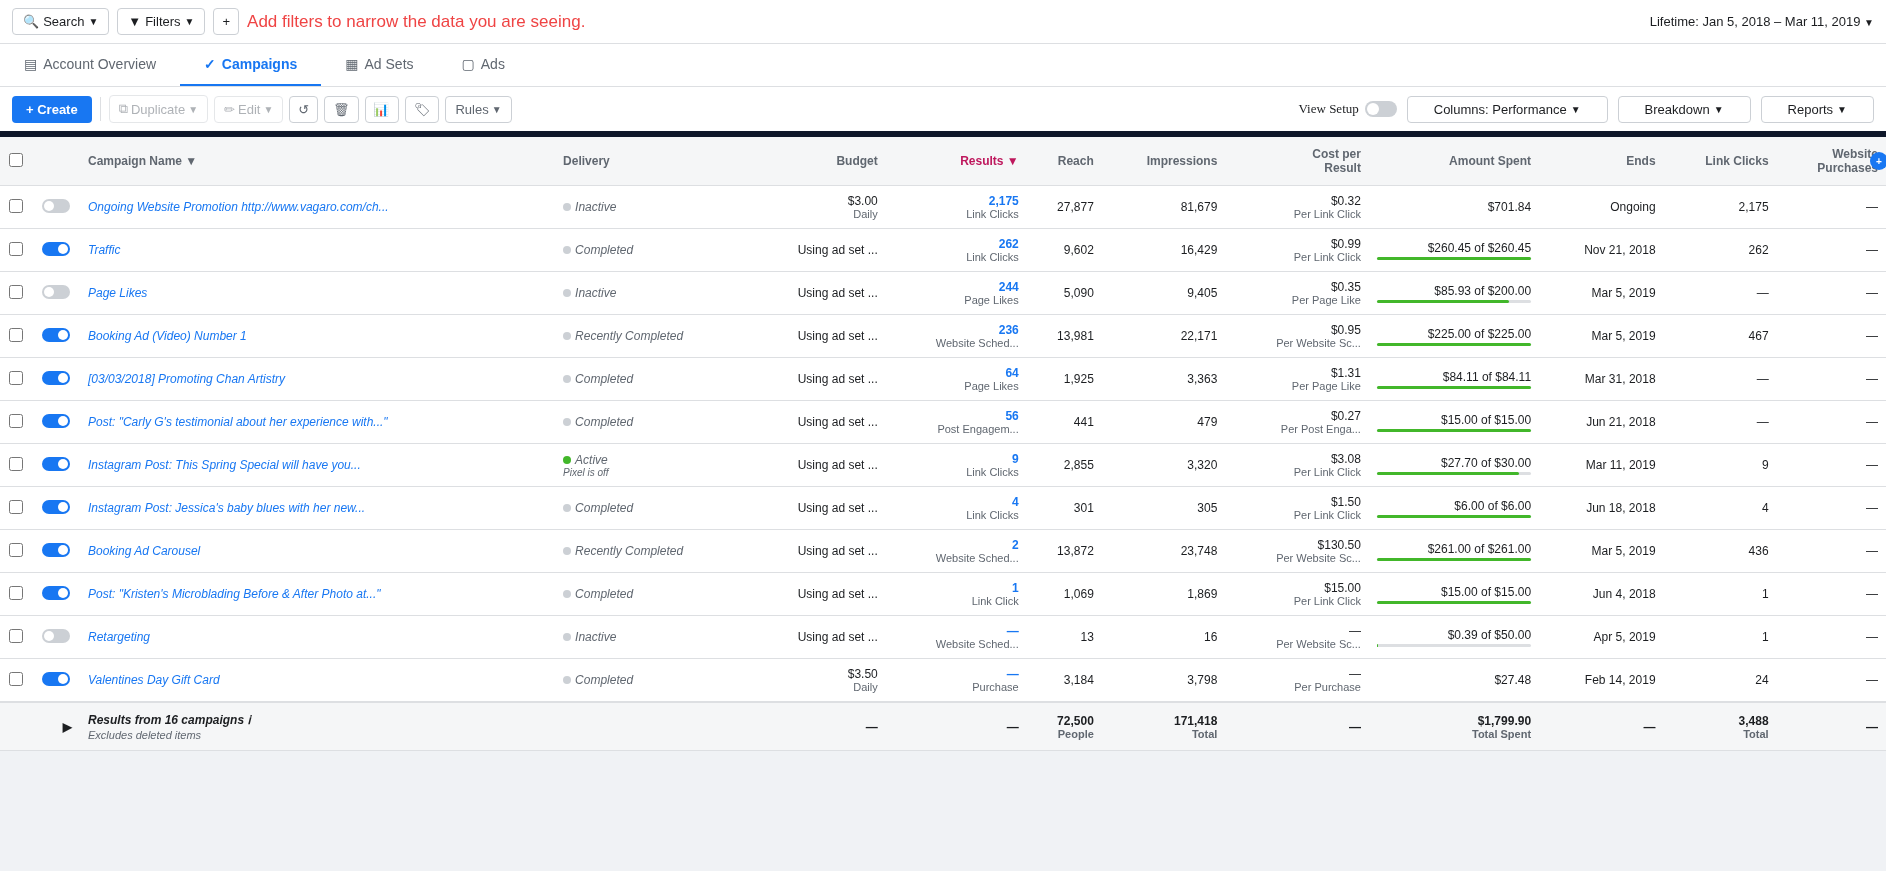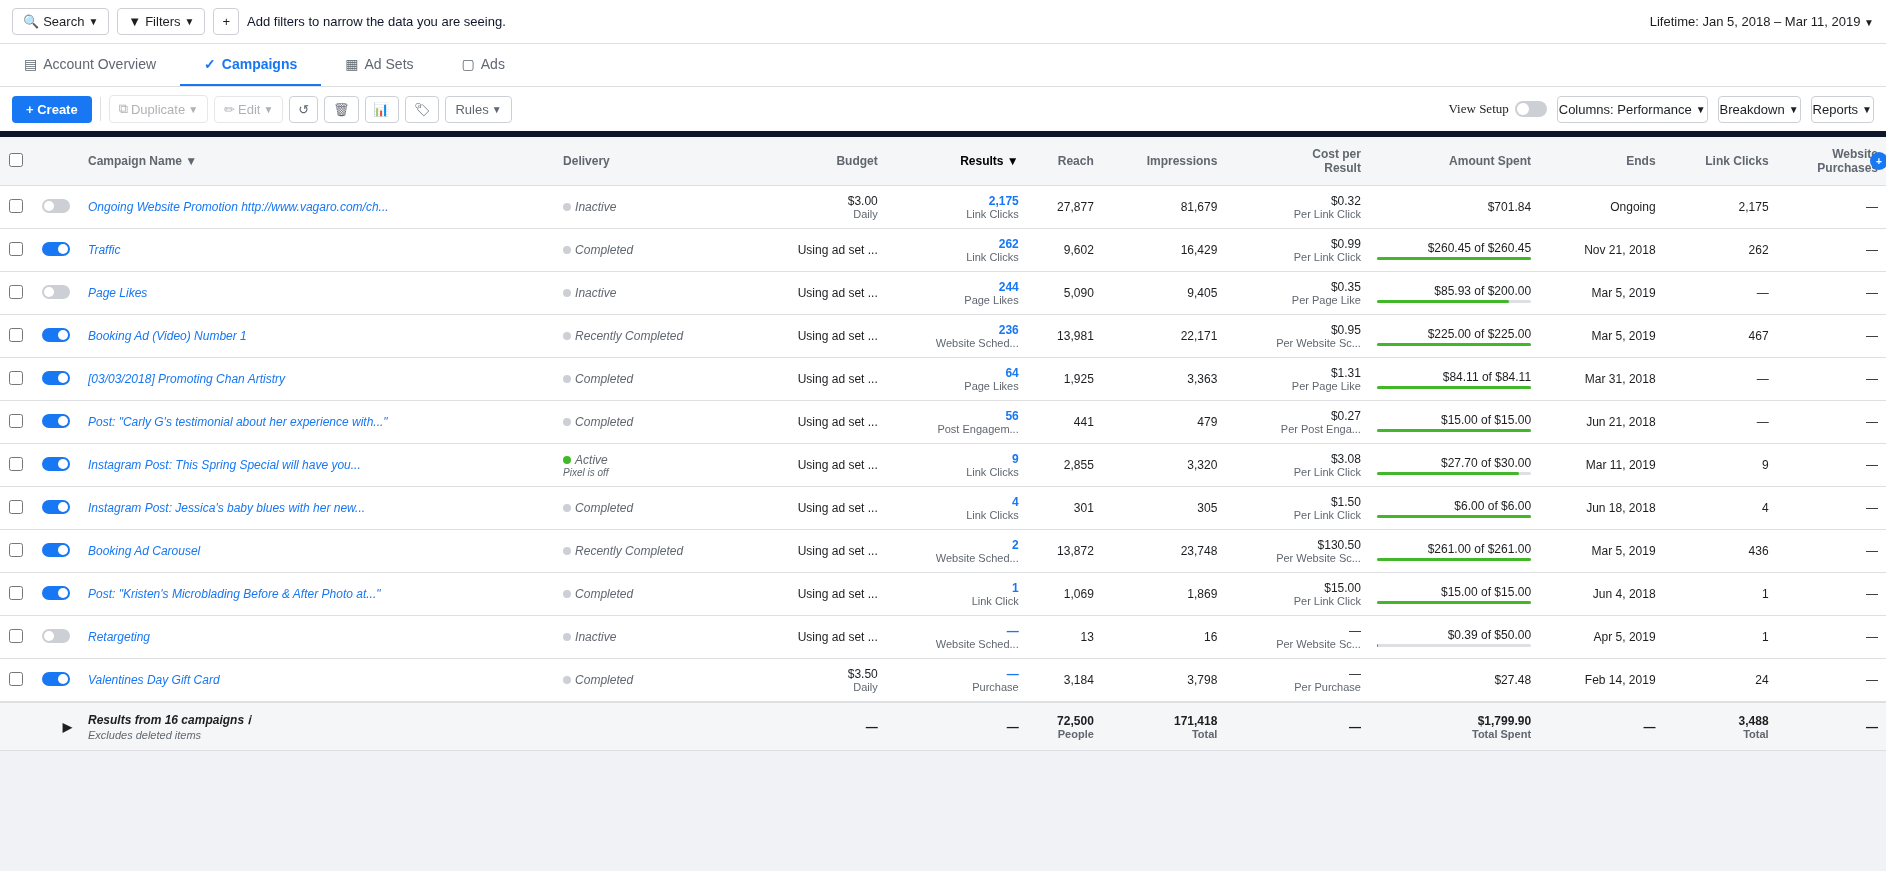--- a/index.html
+++ b/index.html
@@ -9,21 +9,21 @@
     .top-bar {
       display: flex; align-items: center; background: #fff; border-bottom: 1px solid #dddfe2;
       padding: 6px 12px; gap: 8px; height: 44px;
     }
     .top-bar-left { display: flex; align-items: center; gap: 8px; flex: 1; }
     .btn-search, .btn-filters, .btn-plus {
       display: flex; align-items: center; gap: 4px; border: 1px solid #ccd0d5;
       border-radius: 4px; padding: 5px 10px; background: #fff; cursor: pointer; font-size: 13px; color: #1c1e21;
     }
     .btn-plus { border: 1px solid #ccd0d5; padding: 5px 8px; }
-    .filter-hint { color: #0f172a; font-size: 13px; }
+    .filter-hint { color: #ef4444; font-size: 17px; }
     .top-bar-right { font-size: 13px; color: #1c1e21; }
     .chevron-down { font-size: 10px; }
 
     
     .tab-nav {
       display: flex; background: #fff; border-bottom: 1px solid #dddfe2;
       padding: 0 0;
     }
     .tab-item {
       display: flex; align-items: center; gap: 6px; padding: 12px 24px;
@@ -47,21 +47,21 @@
       border-radius: 4px; padding: 5px 9px; background: #fff; cursor: pointer; font-size: 13px; color: #606770;
     }
     .btn-action.disabled { opacity: 0.5; cursor: default; }
     .btn-icon-only { border: 1px solid #ccd0d5; border-radius: 4px; padding: 5px 8px; background: #fff; cursor: pointer; color: #606770; font-size: 13px; }
     .btn-action-right { margin-left: auto; display: flex; align-items: center; gap: 10px; }
     .view-setup { display: flex; align-items: center; gap: 6px; font-size: 13px; font-family: Liberation Serif, serif; }
     .toggle-switch { width: 32px; height: 16px; background: #ccd0d5; border-radius: 8px; position: relative; cursor: pointer; }
     .toggle-knob { width: 12px; height: 12px; background: #fff; border-radius: 50%; position: absolute; top: 2px; left: 2px; transition: left 0.2s; }
     .btn-columns, .btn-breakdown, .btn-reports {
       display: flex; align-items: center; gap: 4px; border: 1px solid #ccd0d5;
-      border-radius: 4px; padding: 5px 1px; background: #fff; cursor: pointer; font-size: 13px; color: #1c1e21;
+      border-radius: 4px; padding: 5px 26px; background: #fff; cursor: pointer; font-size: 13px; color: #1c1e21;
     }
     .separator { width: 1px; height: 24px; background: #dddfe2; margin: 0 2px; }
 
     
     .table-container { overflow-x: auto; background: #fff; }
     table { width: 100%; border-collapse: collapse; min-width: 1200px; }
     thead { background: #f5f6f7; }
     th {
       padding: 10px 8px; text-align: right; font-size: 12px; font-weight: 600;
       color: #606770; border-bottom: 1px solid #dddfe2; white-space: nowrap; position: relative;
@@ -210,21 +210,21 @@
         <th class="cb-col">
           <input type="checkbox" style="">
         </th>
         <th class="toggle-col"></th>
         <th class="left sortable">
           Campaign Name <span>▼</span>
         </th>
         <th class="col-warning"></th>
         <th class="left">Delivery</th>
         <th>Budget</th>
-        <th class="sorted" style="color:#000000;">Results ▼</th>
+        <th class="sorted" style="color:#be185d;">Results ▼</th>
         <th>Reach</th>
         <th>Impressions</th>
         <th>Cost per<br>Result</th>
         <th>Amount Spent</th>
         <th>Ends</th>
         <th>Link Clicks</th>
         <th style="position:relative;">
           Website<br>Purchases
           <span class="blue-dot" style="position:absolute;right:-2px;top:50%;transform:translateY(-50%);">+</span>
         </th>

